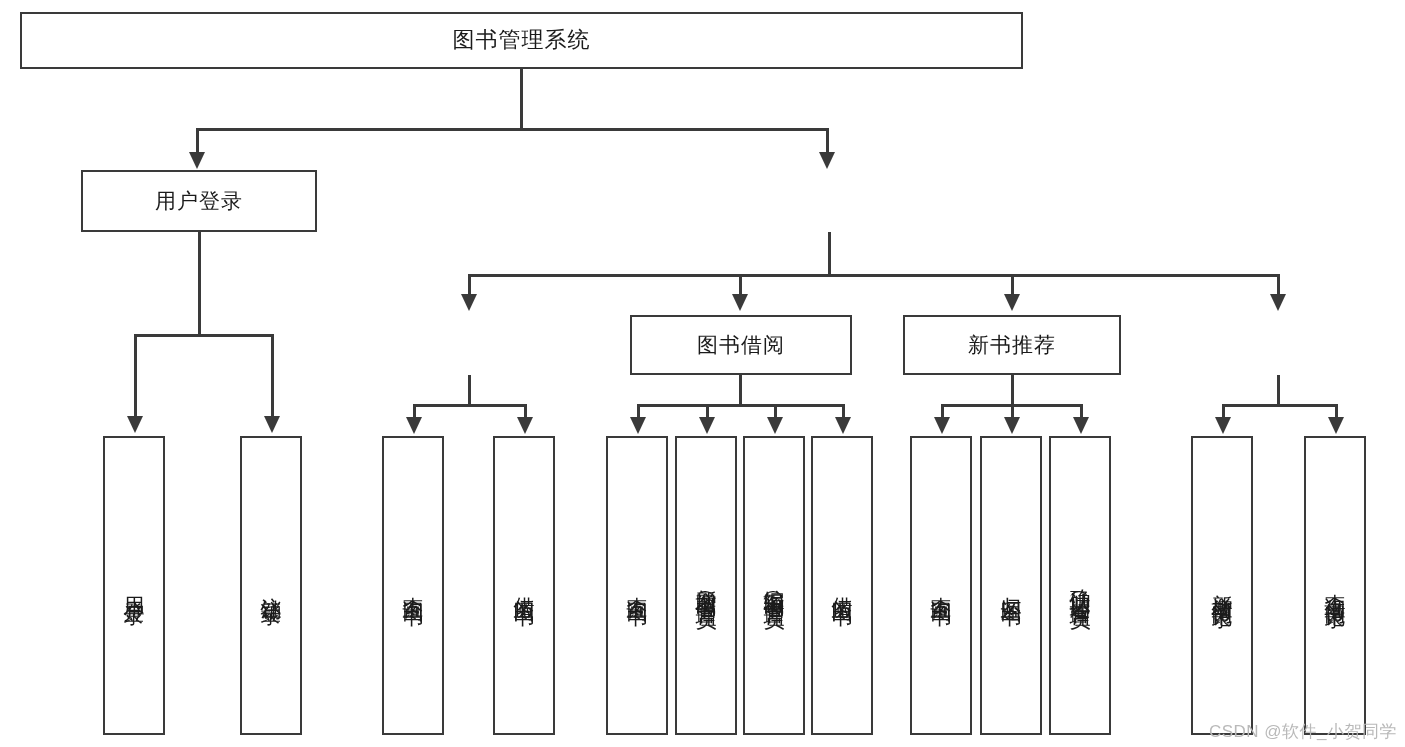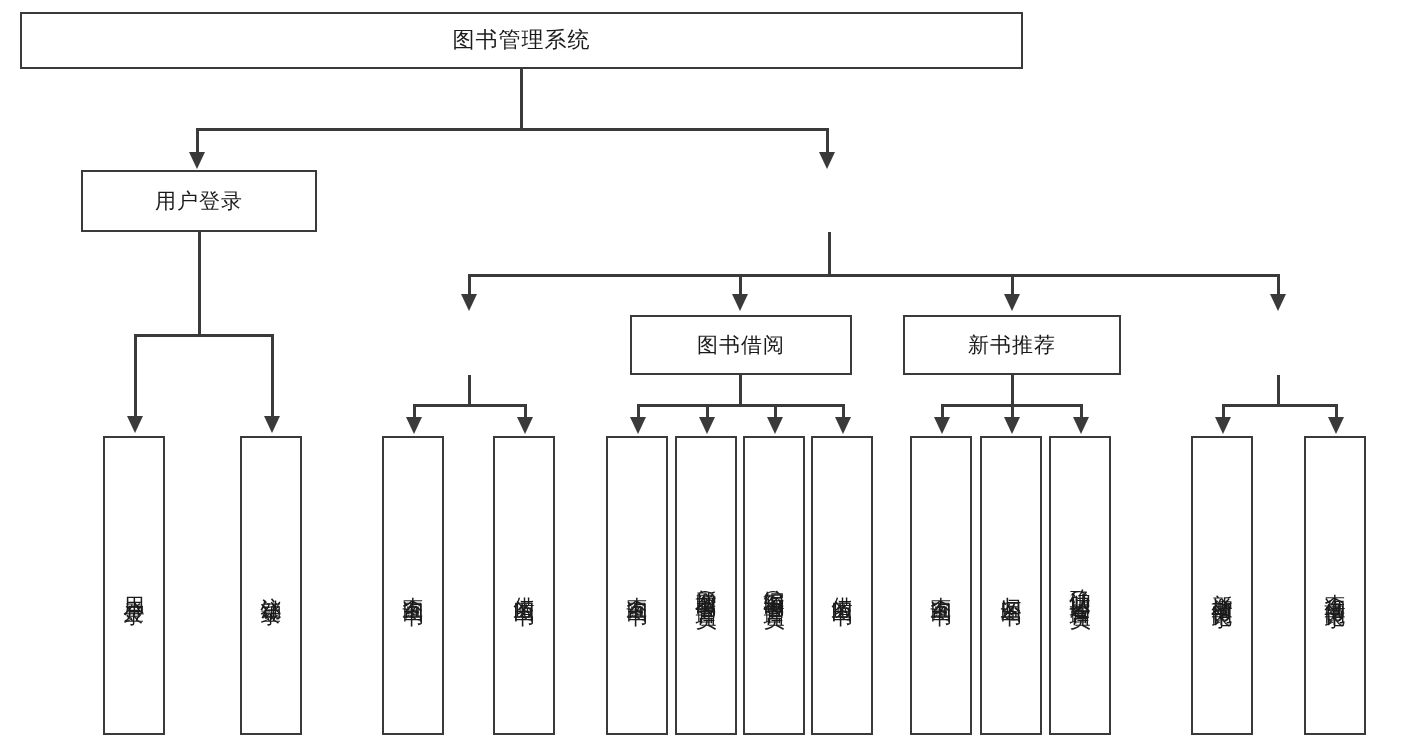--- a/index.html
+++ b/index.html
@@ -164,14 +164,15 @@
   <div class="node vert" style="left:743px; top:436px; width:62px; height:299px;">编辑图书（管理员）</div>
   <div class="node vert" style="left:811px; top:436px; width:62px; height:299px;">借阅图书</div>
 
   <div class="node vert" style="left:910px; top:436px; width:62px; height:299px;">查询图书</div>
   <div class="node vert" style="left:980px; top:436px; width:62px; height:299px;">归还图书</div>
   <div class="node vert" style="left:1049px; top:436px; width:62px; height:299px;">确认归还（管理员）</div>
 
   <div class="node vert" style="left:1191px; top:436px; width:62px; height:299px;">新增借阅记录</div>
   <div class="node vert" style="left:1304px; top:436px; width:62px; height:299px;">查询借阅记录</div>
 
+  <div id="watermark">CSDN @软件_小贺同学</div>
 
 </div>
 
 </body></html>

